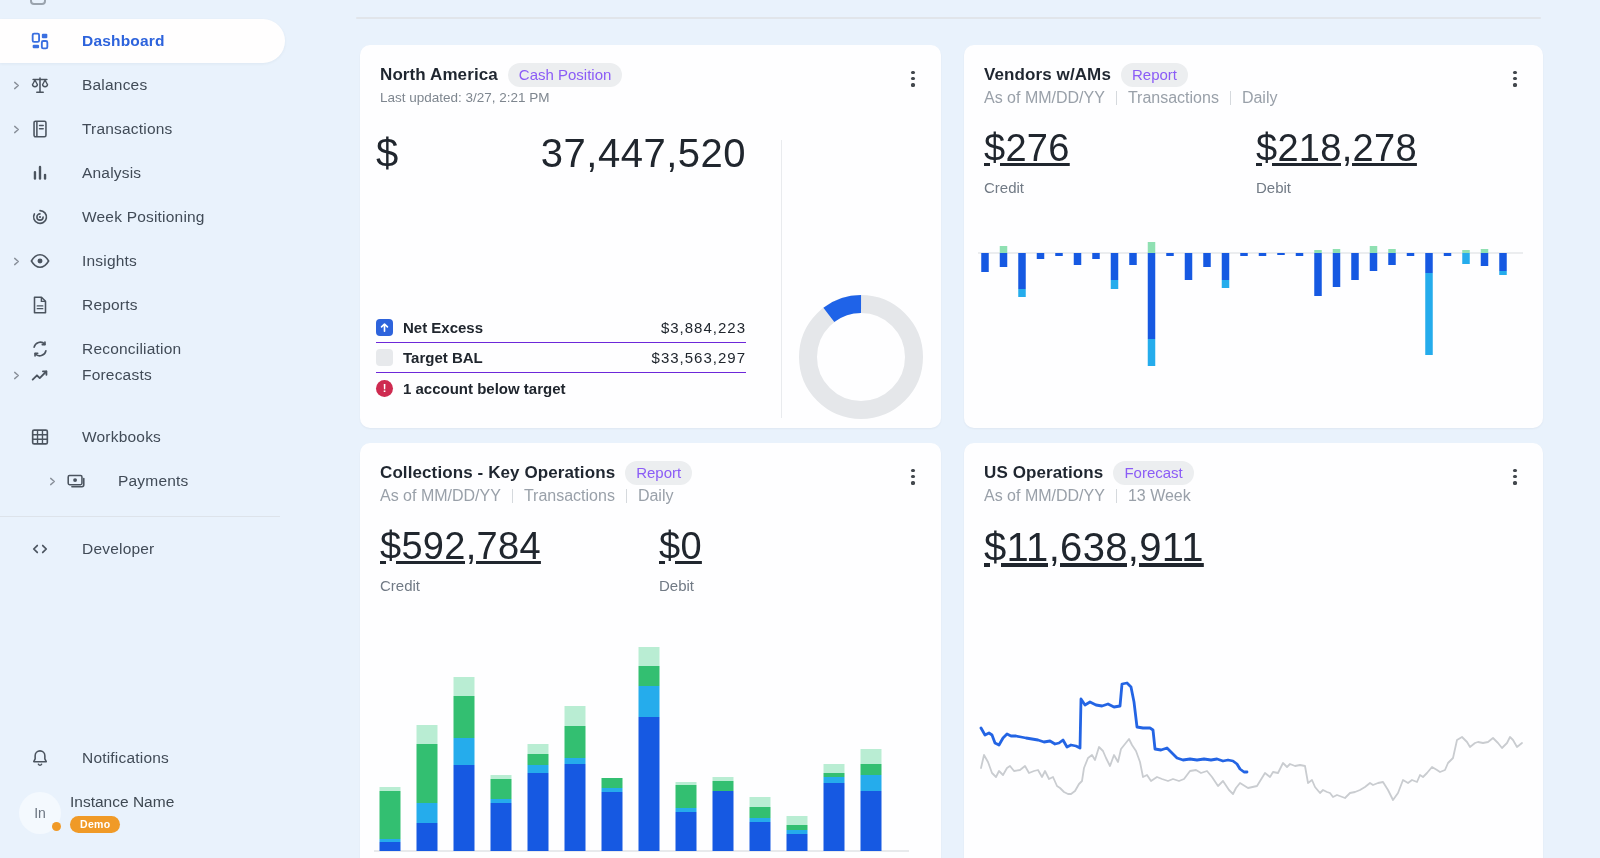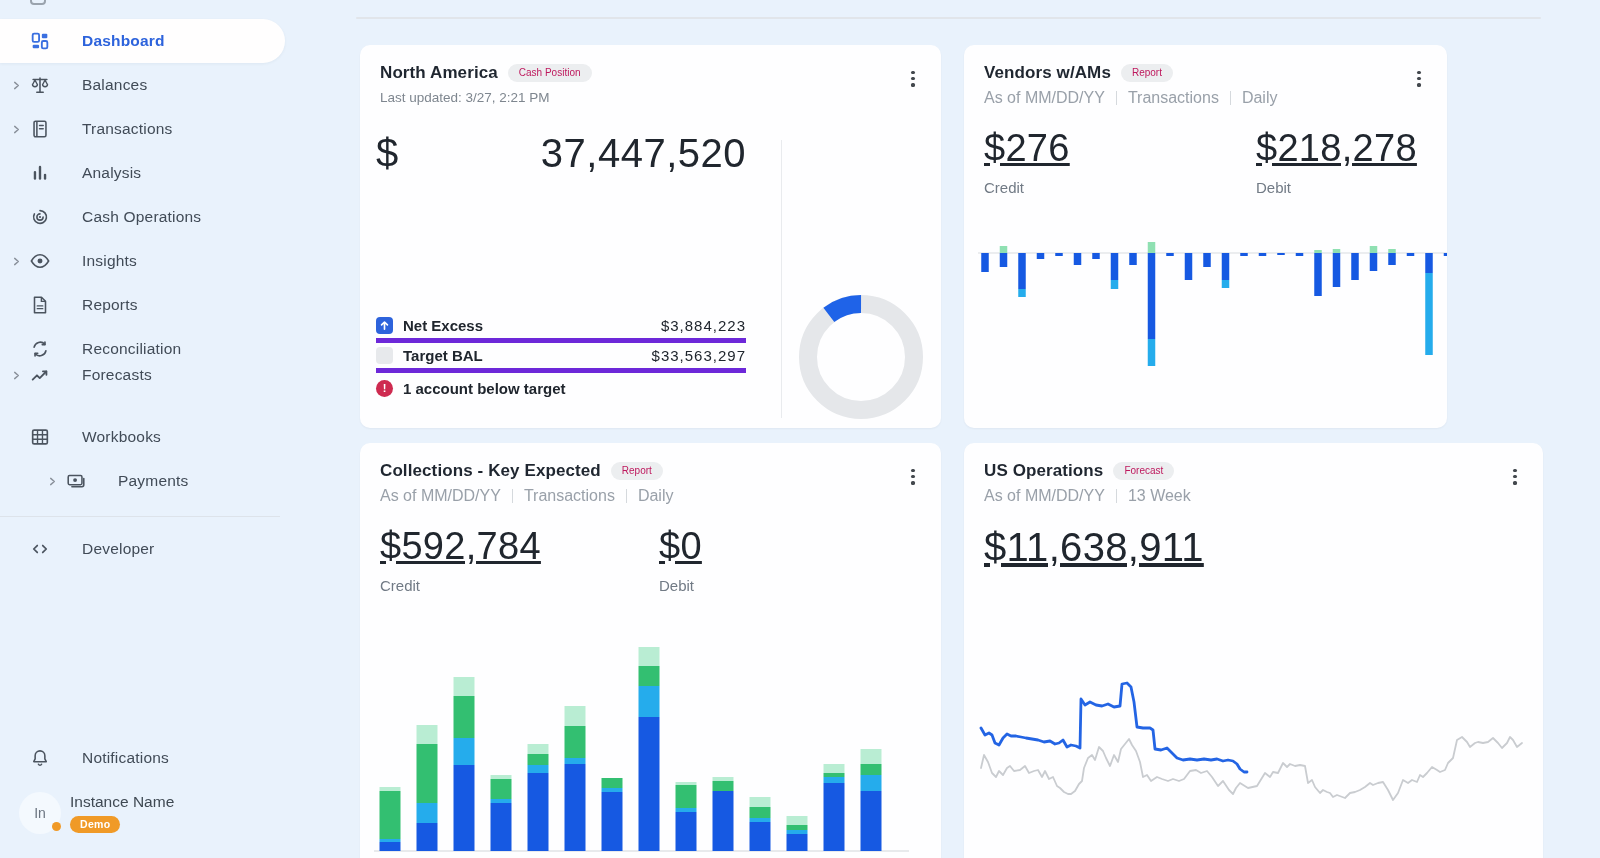--- a/index.html
+++ b/index.html
@@ -24,42 +24,42 @@
   .nav-item.active .nav-label { color:#2d63dc; font-weight:bold; }
   .side-divider { position:absolute; left:0; top:516px; width:280px; height:1px; background:#dde3ea; }
   .avatar { position:absolute; left:19px; top:792px; width:42px; height:42px; border-radius:50%; background:#f4f9fe; color:#6b7480; font-size:14px; display:flex; align-items:center; justify-content:center; }
   .avatar-dot { position:absolute; left:52px; top:822px; width:9px; height:9px; border-radius:50%; background:#f09a27; }
   .instance-name { position:absolute; left:70px; top:793px; font-size:15.5px; color:#3f4953; }
   .demo-badge { position:absolute; left:70px; top:816px; background:#f09a27; color:#fff; font-size:10.5px; font-weight:bold; padding:2px 10px 3px; border-radius:9px; letter-spacing:.3px; }
   
   .top-divider { position:absolute; left:356px; top:17px; width:1185px; height:2px; background:#e1e5ea; border-radius:2px; }
   .card { position:absolute; background:#fefeff; border-radius:10px; box-shadow:0 1px 2px rgba(30,40,60,.05); overflow:hidden; }
   .card1 { left:360px; top:45px;  width:581px; height:383px; }
-  .card2 { left:964px; top:45px;  width:483px; height:383px; }
+  .card2 { left:964px; top:45px;  width:579px; height:383px; }
   .card3 { left:360px; top:443px; width:581px; height:440px; }
   .card4 { left:964px; top:443px; width:579px; height:440px; }
   .card-head { position:absolute; left:20px; top:18px; right:50px; display:flex; align-items:center; gap:10px; }
   .card-title { font-size:17px; font-weight:bold; color:#1f2630; letter-spacing:.1px; }
-  .pill { background:#eceef0; color:#be185d; font-size:10px; padding:3px 11px 4px; border-radius:999px; white-space:nowrap; }
+  .pill { background:#eceef0; color:#8b5cf6; font-size:15px; padding:3px 11px 4px; border-radius:999px; white-space:nowrap; }
   .card-sub { position:absolute; left:20px; top:45px; font-size:13.5px; color:#7e868f; }
   .meta-row { position:absolute; left:20px; top:44px; display:flex; align-items:center; font-size:16px; color:#99a0a9; }
   .meta-sep { width:1px; height:14px; background:#d5d9dd; margin:0 11px; }
   .kebab { position:absolute; right:20px; top:26px; width:16px; height:20px; display:flex; flex-direction:column; align-items:center; gap:3px; cursor:pointer; }
   .kebab i { width:3.2px; height:3.2px; border-radius:50%; background:#43484e; }
   .stat-value { font-size:38px; color:#20262e; letter-spacing:.3px;text-decoration:underline; }
   .stat-label { font-size:15px; color:#717a85; margin-top:9px; }
   .stat { position:absolute; top:82px; }
   
   .cp-amount { position:absolute; left:16px; top:86px; width:370px; }
   .cp-cur { float:left; font-size:40px; color:#20262e; }
   .cp-val { text-align:right; font-size:40px; color:#20262e; letter-spacing:.5px; }
   .cp-val-label { text-align:right; font-size:14px; color:#878e96; margin-top:8px; }
   .cp-rows { position:absolute; left:16px; top:268px; width:370px; }
   .cp-row { display:flex; align-items:center; height:30px; }
-  .cp-row.bordered { border-bottom:5px solid #6d28d9; }
+  .cp-row.bordered { border-bottom:1px solid #6d28d9; }
   .cp-row .mini { width:17px; height:17px; border-radius:4px; margin-right:10px; flex:0 0 auto; display:flex; align-items:center; justify-content:center; }
   .mini.up { background:#2d63dc; }
   .mini.sq { background:#e7e9ec; }
   .mini.alert { background:#ce2a50; border-radius:50%; color:#fff; font-size:11px; font-weight:bold; line-height:1; }
   .cp-row .lbl { font-size:15px; font-weight:bold; color:#20262e; }
   .cp-row .val { margin-left:auto; font-size:15px; color:#20262e; letter-spacing:1px; }
   .v-divider { position:absolute; left:421px; top:95px; width:1px; height:278px; background:#e9ebee; }
   .donut-box { position:absolute; left:436px; top:247px; width:130px; height:130px; }
   .chart-box { position:absolute; left:14px; }
   .c2-chart { top:165px; width:549px; height:172px; }
@@ -114,21 +114,21 @@
             <path d="M17.5 18v-4" stroke="#4b545f" stroke-width="2.6" stroke-linecap="round"></path>
           </svg></span>
         <span class="nav-label">Analysis</span>
       </div>
       <div class="nav-item" style="top: 195px;">
         <span class="nav-icon"><svg width="22" height="22" viewBox="0 0 24 24">
             <path d="M12 5a7 7 0 1 1-6.1 3.6" fill="none" stroke="#4b545f" stroke-width="1.8" stroke-linecap="round"></path>
             <path d="M12 8.6a3.4 3.4 0 1 0 3.4 3.4" fill="none" stroke="#4b545f" stroke-width="1.7" stroke-linecap="round"></path>
             <circle cx="12" cy="12" r="1.2" fill="#4b545f"></circle>
           </svg></span>
-        <span class="nav-label">Cash Operations</span>
+        <span class="nav-label">Week Positioning</span>
       </div>
       <div class="nav-item" style="top: 239px;">
         <span class="nav-chev">
           <svg width="9" height="9" viewBox="0 0 10 10">
             <path d="M3 1.5L7 5 3 8.5" fill="none" stroke="#8a919b" stroke-width="1.6" stroke-linecap="round" stroke-linejoin="round"></path>
           </svg>
         </span>
         <span class="nav-icon"><svg width="22" height="22" viewBox="0 0 24 24">
             <path d="M2.6 12C5.4 7.2 8.5 5.2 12 5.2s6.6 2 9.4 6.8c-2.8 4.8-5.9 6.8-9.4 6.8S5.4 16.8 2.6 12z" fill="none" stroke="#4b545f" stroke-width="1.7"></path>
             <circle cx="12" cy="12" r="2.7" fill="#4b545f"></circle>
@@ -322,21 +322,21 @@
         <rect x="484.25" y="43" width="7.5" height="11" fill="#25acec"></rect>
         <rect x="502.75" y="39" width="7.5" height="4" fill="#8fe0b2"></rect>
         <rect x="502.75" y="43" width="7.5" height="13" fill="#1659e2"></rect>
         <rect x="521.25" y="43" width="7.5" height="18" fill="#1659e2"></rect>
         <rect x="521.25" y="61" width="7.5" height="4" fill="#25acec"></rect>
       </svg></div>
 </section>
 
 <section class="card card3">
   <div class="card-head">
-    <span class="card-title">Collections - Key Expected</span>
+    <span class="card-title">Collections - Key Operations</span>
     <span class="pill">Report</span>
   </div>
   <div class="meta-row">
       <span>As of MM/DD/YY</span>
       <span class="meta-sep"></span>
       <span>Transactions</span>
       <span class="meta-sep"></span>
       <span>Daily</span>
     </div>
   <div class="kebab">

